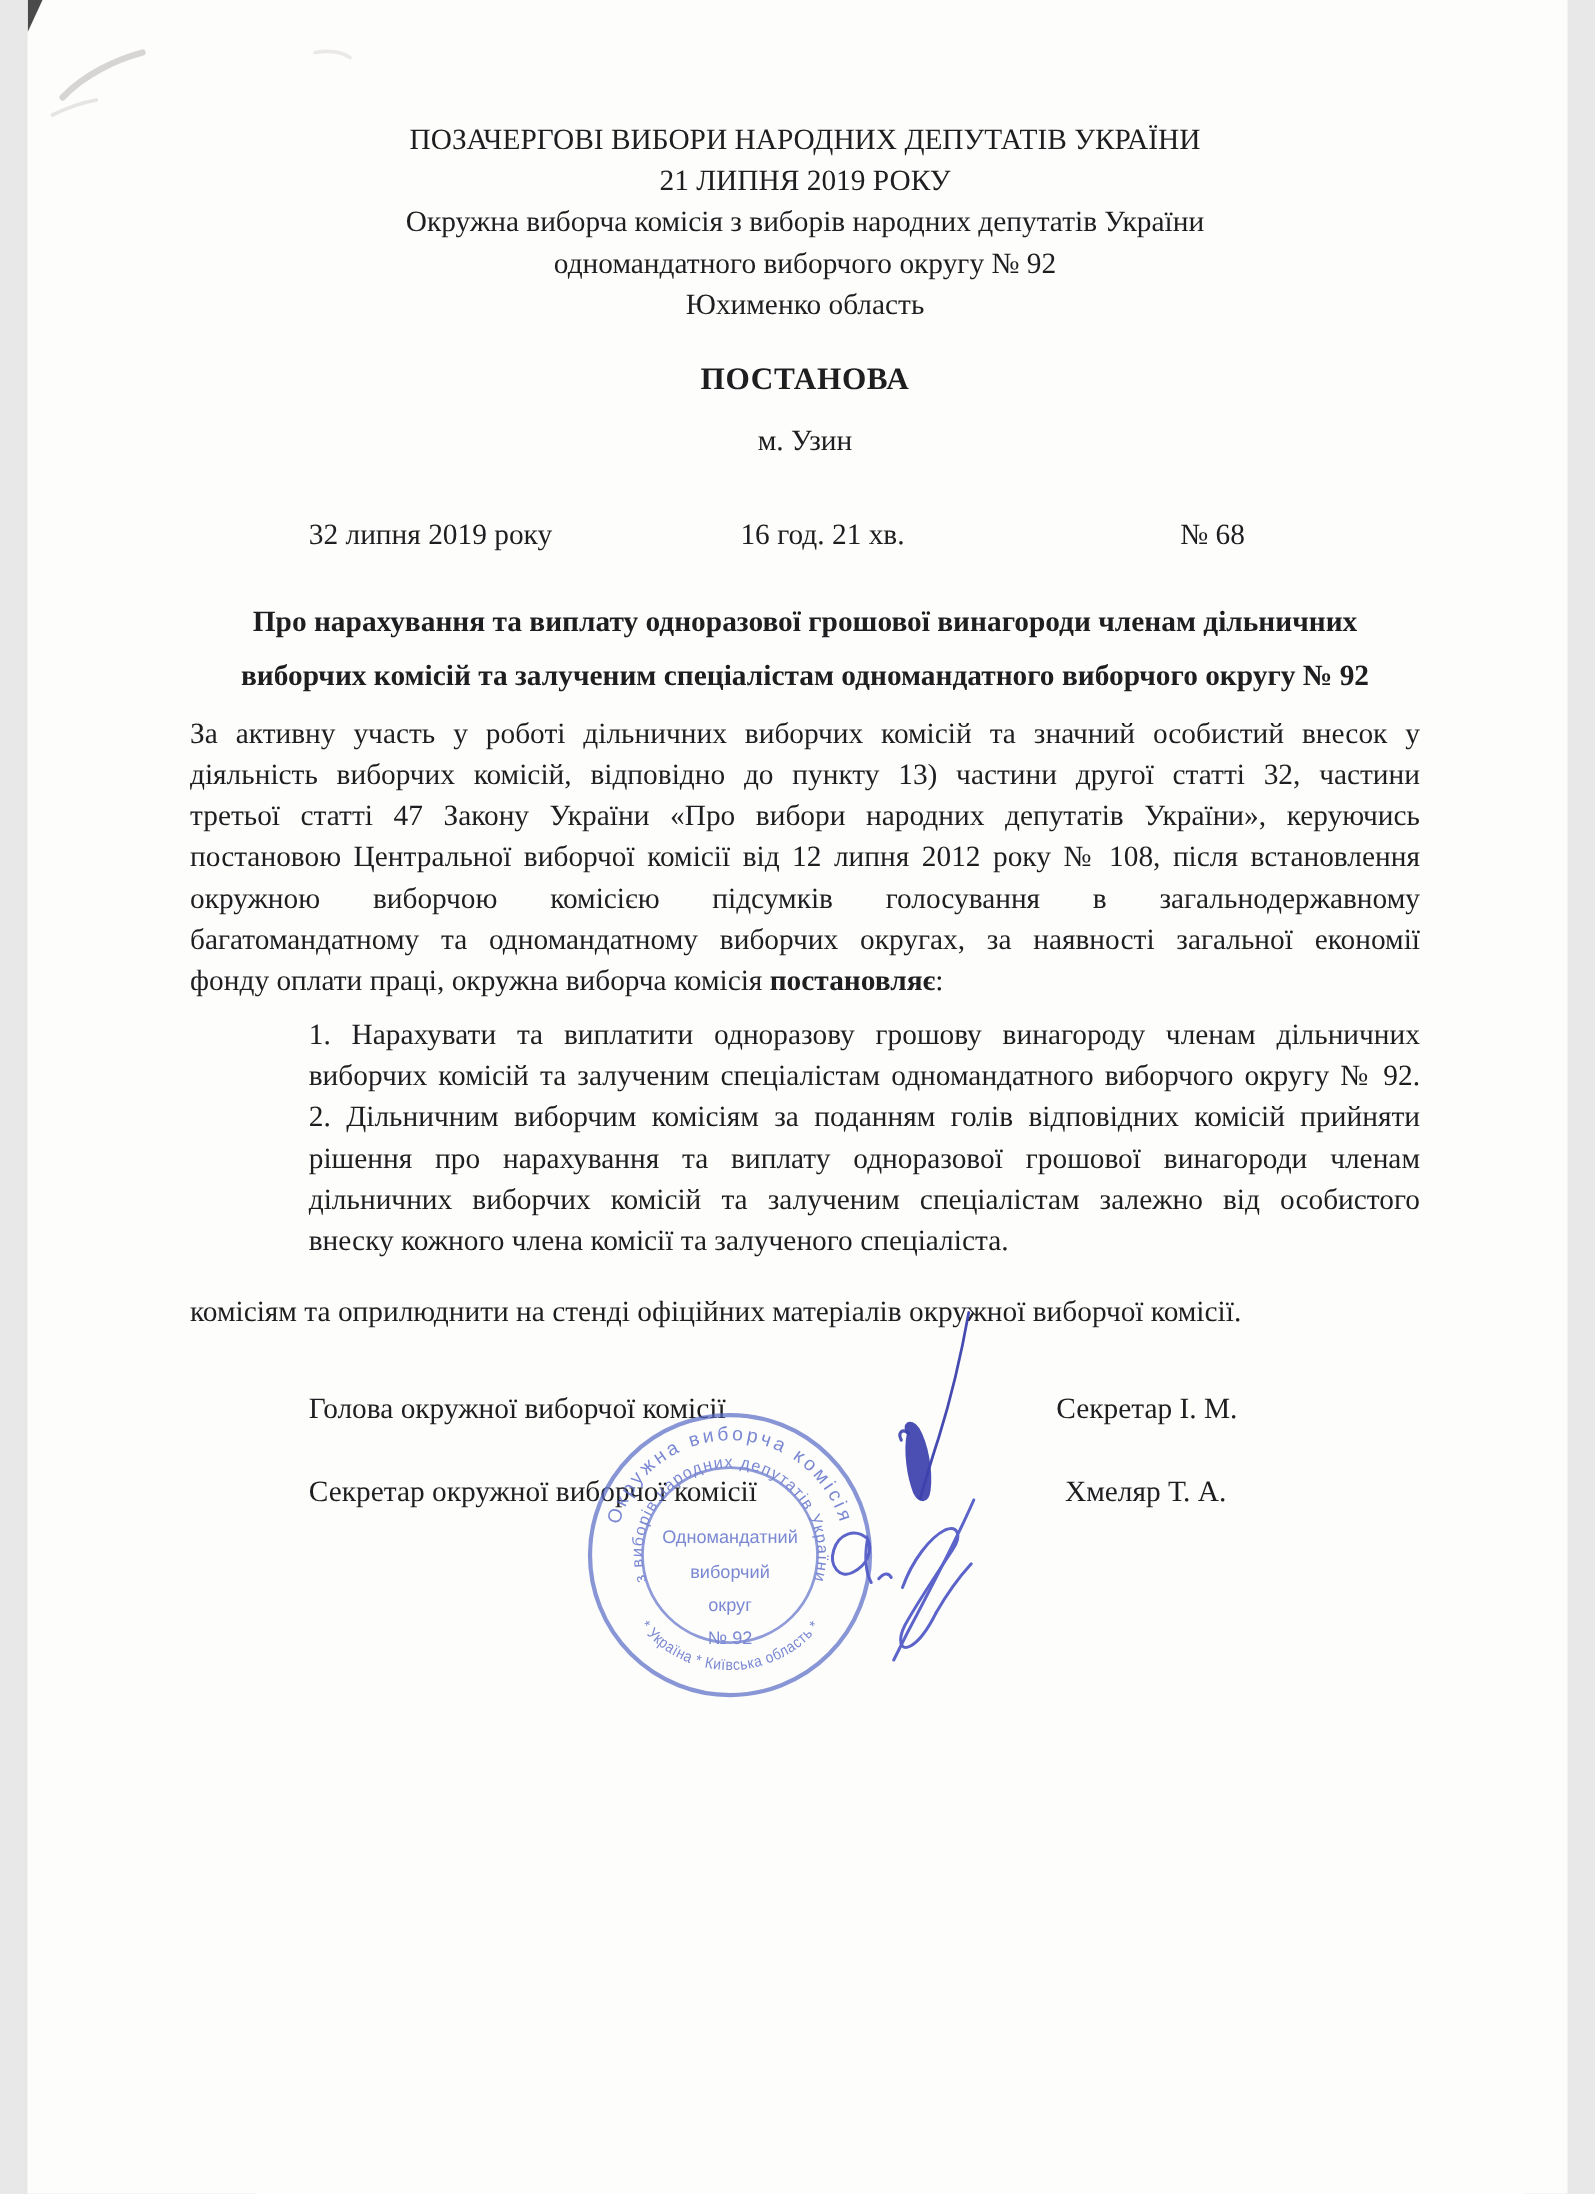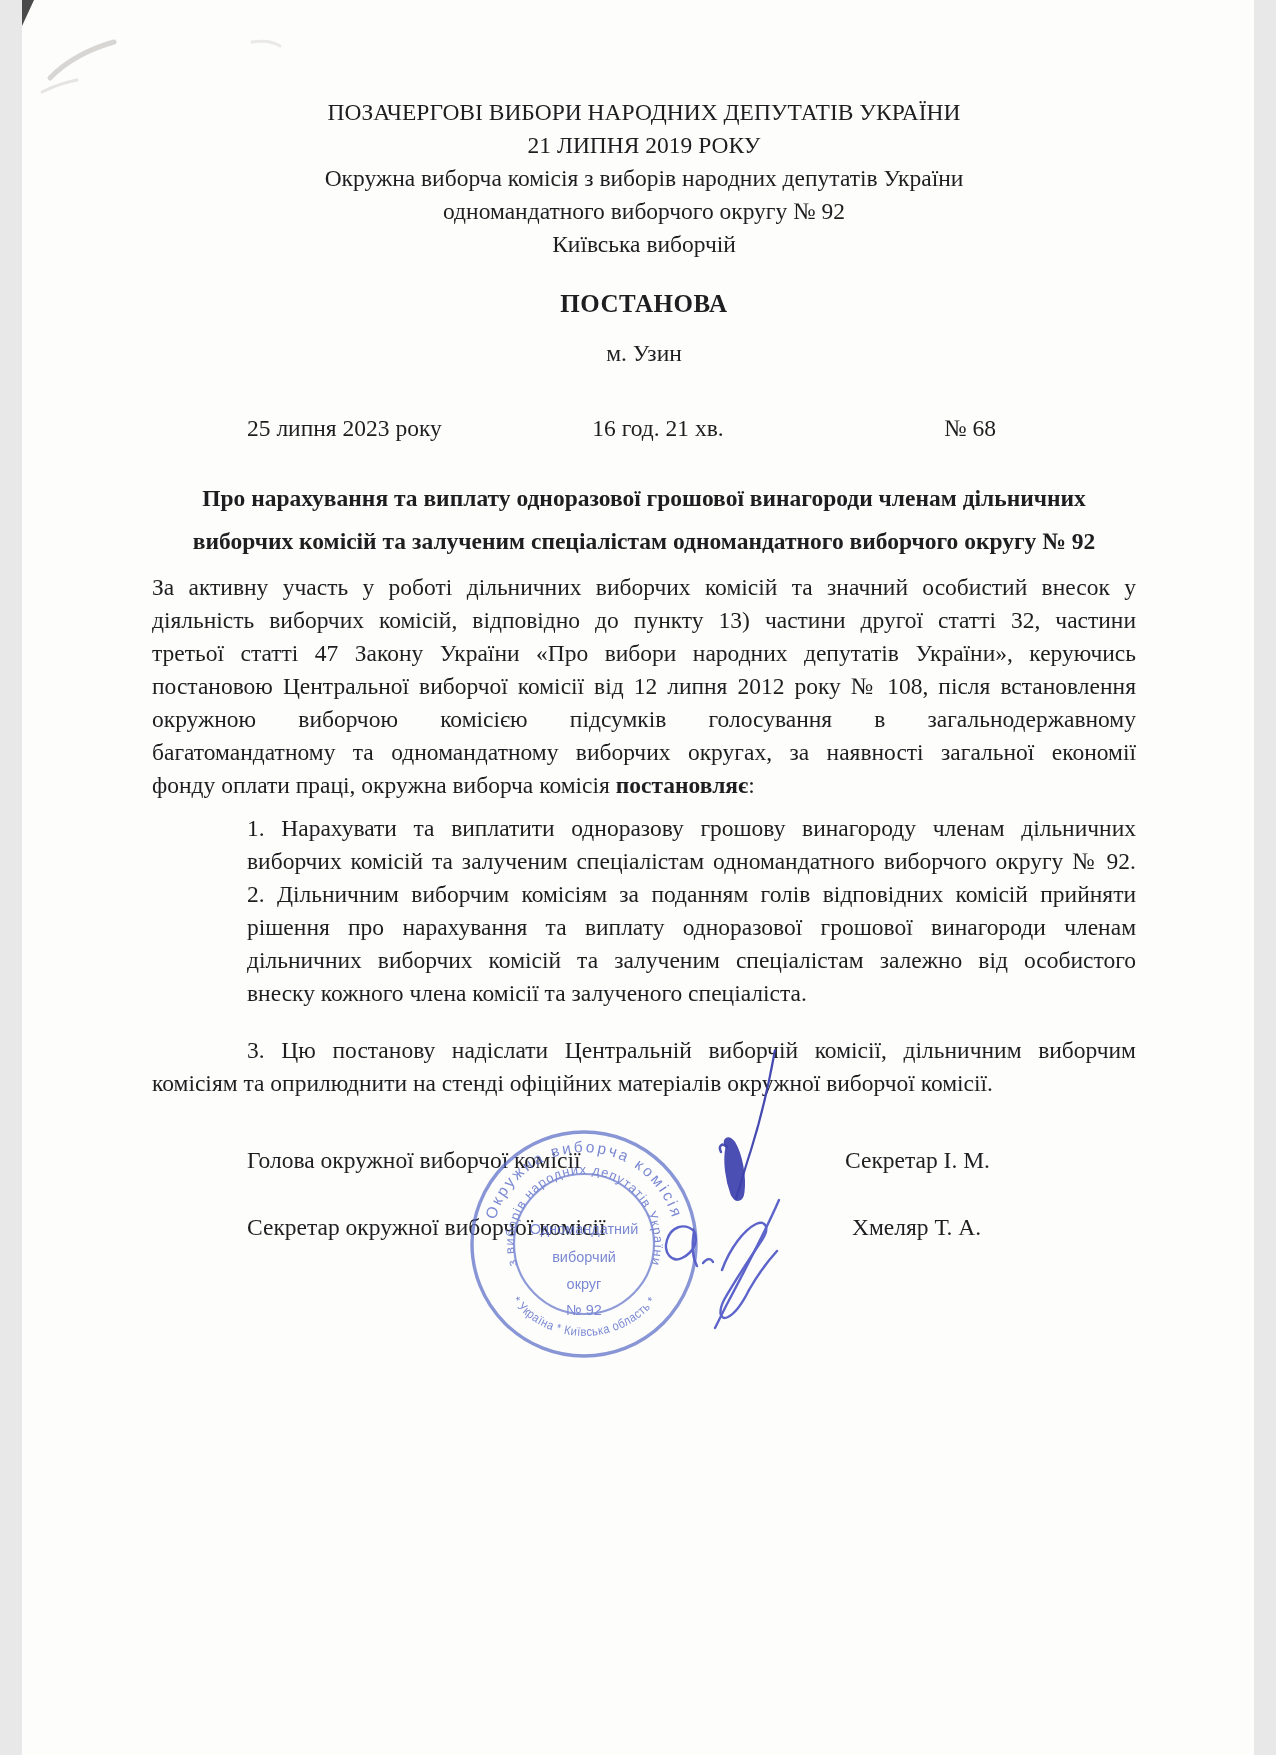--- a/index.html
+++ b/index.html
@@ -74,28 +74,28 @@
 <body>
 
 <div class="page">
   <div class="content">
 
     <div class="hdr">
       <div>ПОЗАЧЕРГОВІ ВИБОРИ НАРОДНИХ ДЕПУТАТІВ УКРАЇНИ</div>
       <div>21 ЛИПНЯ 2019 РОКУ</div>
       <div>Окружна виборча комісія з виборів народних депутатів України</div>
       <div>одномандатного виборчого округу № 92</div>
-      <div>Київська виборчій</div>
+      <div>Юхименко область</div>
     </div>
 
     <div class="doc-type">ПОСТАНОВА</div>
     <div class="place">м. Узин</div>
 
     <div class="meta-row">
-      <span class="meta-date">25 липня 2023 року</span>
+      <span class="meta-date">32 липня 2019 року</span>
       <span class="meta-time">16 год. 21 хв.</span>
       <span class="meta-num">№ 68</span>
     </div>
 
     <div class="res-title">
       <div>Про нарахування та виплату одноразової грошової винагороди членам дільничних</div>
       <div>виборчих комісій та залученим спеціалістам одномандатного виборчого округу № 92</div>
     </div>
 
     <div class="preamble">
@@ -111,21 +111,20 @@
     <div class="items">
       <div class="jline">1. Нарахувати та виплатити одноразову грошову винагороду членам дільничних</div>
       <div class="jline">виборчих комісій та залученим спеціалістам одномандатного виборчого округу № 92.</div>
       <div class="jline">2. Дільничним виборчим комісіям за поданням голів відповідних комісій прийняти</div>
       <div class="jline">рішення про нарахування та виплату одноразової грошової винагороди членам</div>
       <div class="jline">дільничних виборчих комісій та залученим спеціалістам залежно від особистого</div>
       <div class="lastline">внеску кожного члена комісії та залученого спеціаліста.</div>
     </div>
 
     <div class="item3">
-      <div class="jline ind">3. Цю постанову надіслати Центральній виборчій комісії, дільничним виборчим</div>
       <div class="lastline">комісіям та оприлюднити на стенді офіційних матеріалів окружної виборчої комісії.</div>
     </div>
 
     <div class="sig-row sig-row1">
       <span class="sig-role">Голова окружної виборчої комісії</span>
       <span class="sig-name1">Секретар І. М.</span>
     </div>
     <div class="sig-row sig-row2">
       <span class="sig-role">Секретар окружної виборчої комісії</span>
       <span class="sig-name2">Хмеляр Т. А.</span>

